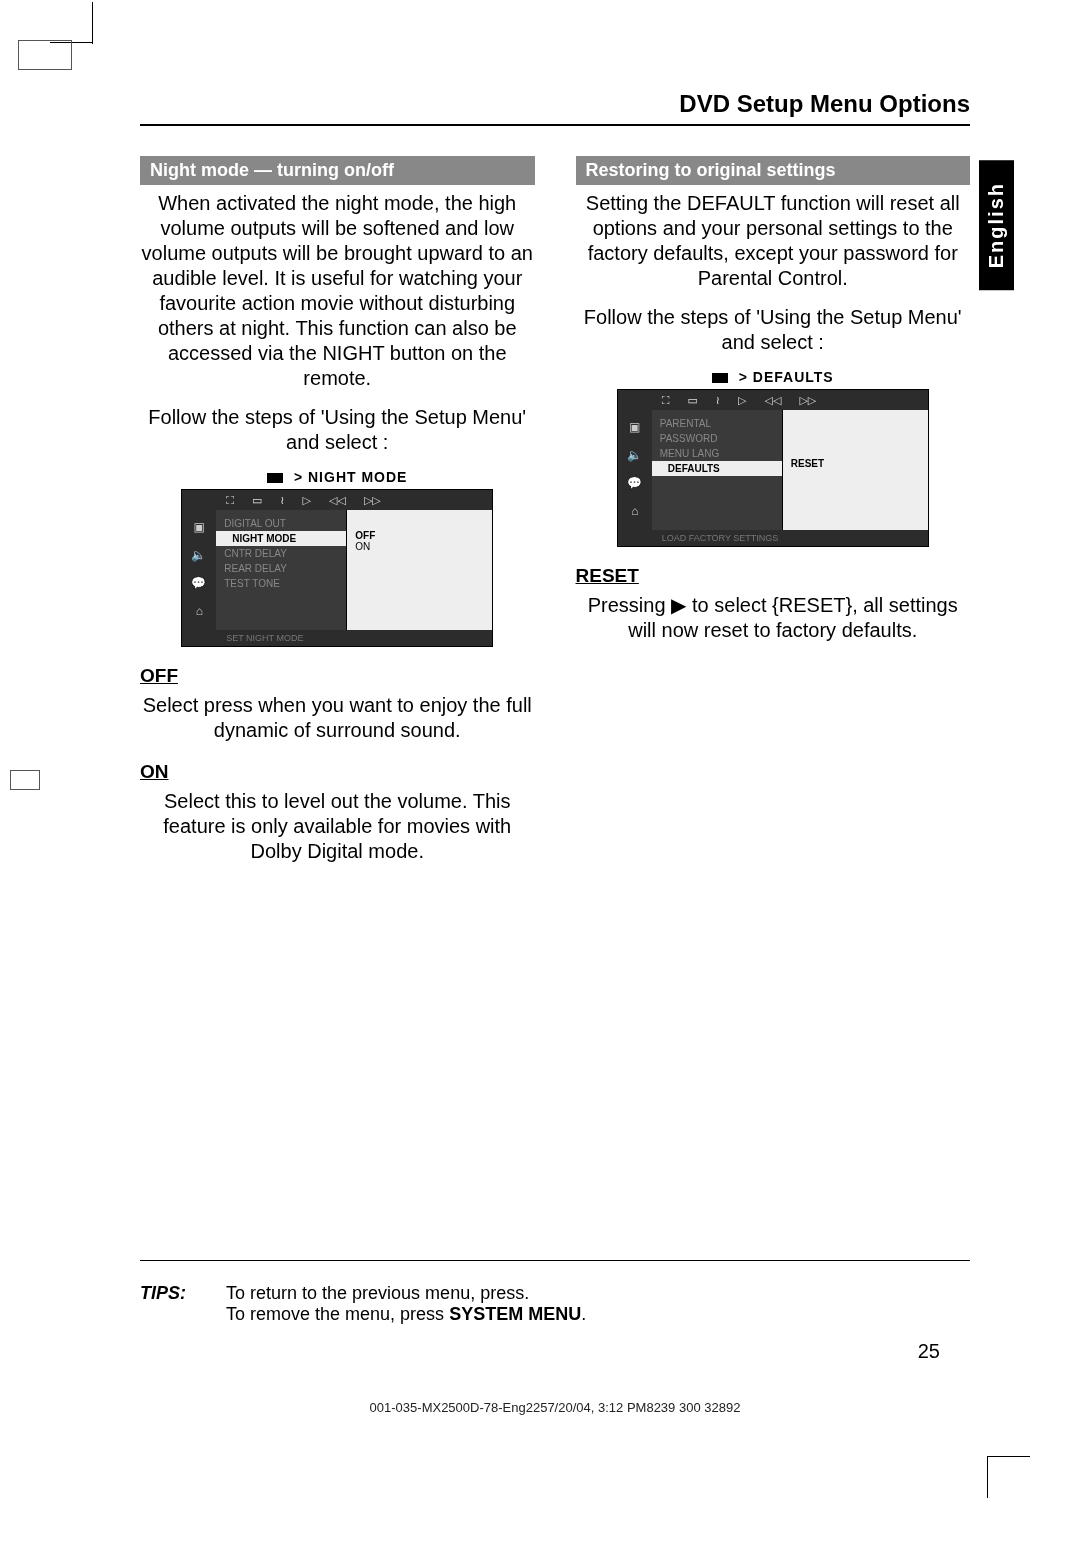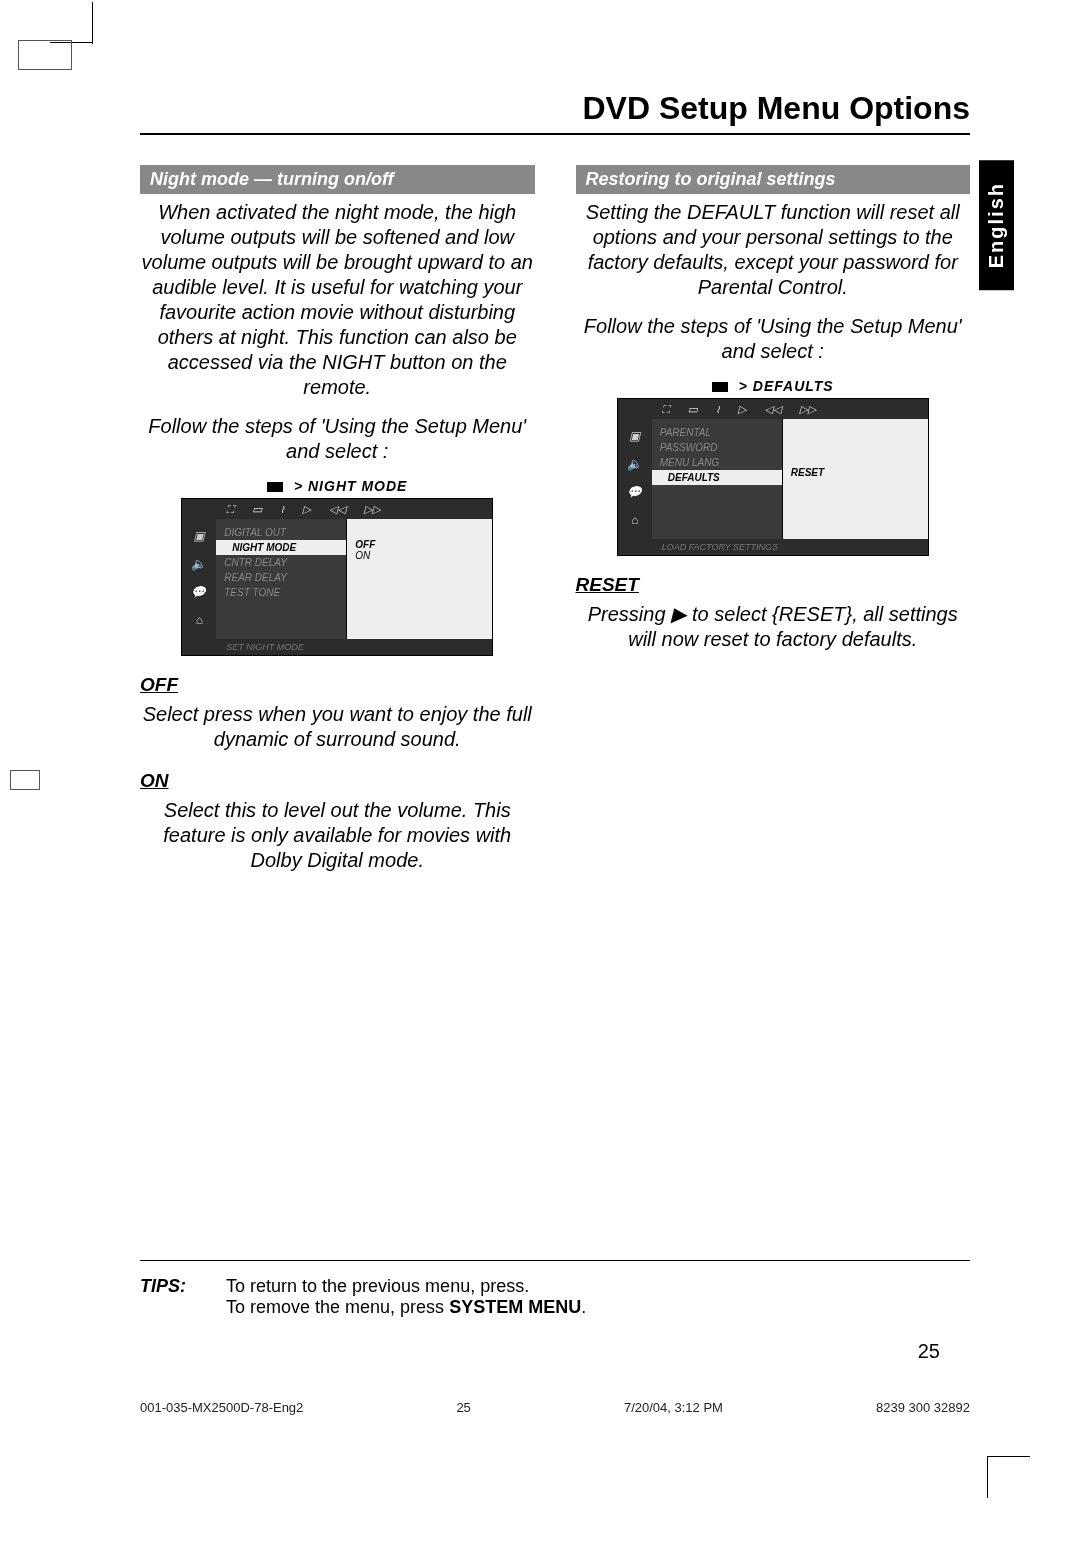--- a/index.html
+++ b/index.html
@@ -12,31 +12,30 @@
     position: relative;
     color: #000;
   }
   .page {
     position: absolute;
     left: 140px;
     top: 90px;
     width: 830px;
   }
   .title {
-    font-size: 32px;
+    font-size: 24px;
     font-weight: bold;
     text-align: right;
     border-bottom: 2px solid #000;
     padding-bottom: 6px;
     margin-bottom: 30px;
   }
   .cols {
     display: flex;
     gap: 41px;
-    font-style: italic;
   }
   .col {
     flex: 1;
     min-width: 0;
   }
   .section-header {
     background: #888;
     color: #fff;
     font-weight: bold;
     font-size: 18px;
@@ -161,21 +160,21 @@
     transform: rotate(180deg);
     letter-spacing: 2px;
   }
   .tips {
     position: absolute;
     left: 140px;
     top: 1260px;
     width: 830px;
     font-size: 18px;
     border-top: 1px solid #000;
-    padding-top: 15px;
+    padding-top: 22px;
   }
   .tips-row {
     display: flex;
     gap: 40px;
   }
   .tips-label {
     font-style: italic;
     font-weight: bold;
   }
   .page-num {
@@ -183,21 +182,21 @@
     right: 140px;
     top: 1340px;
     font-size: 20px;
   }
   .footline {
     position: absolute;
     left: 140px;
     top: 1400px;
     width: 830px;
     display: flex;
-    justify-content: space-between;
+    justify-content: center;
     font-size: 13px;
     color: #222;
   }
   .crop {
     position: absolute;
     background: #000;
   }
   .crop.tl-h { top: 42px; left: 50px; width: 42px; height: 1px; }
   .crop.tl-v { top: 2px;  left: 92px; width: 1px;  height: 42px; }
   .crop.br-h { top: 1456px; right: 50px; width: 42px; height: 1px; }

